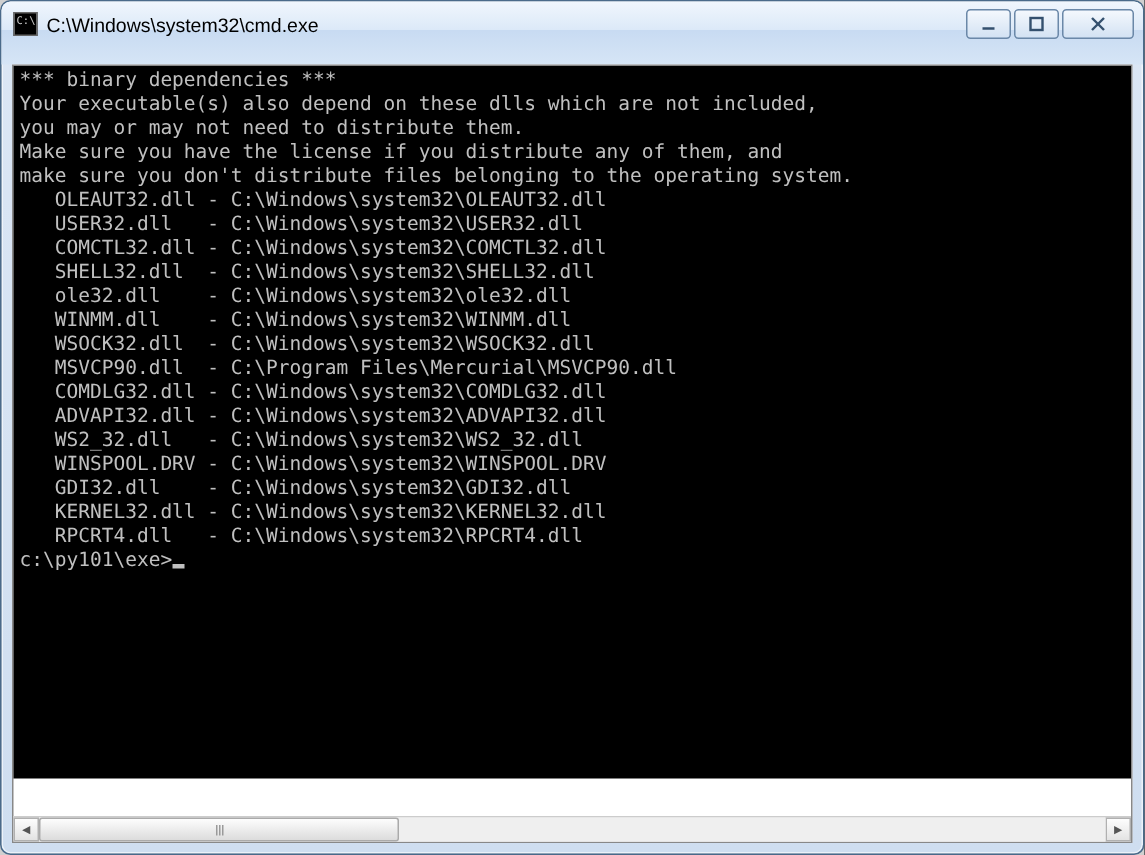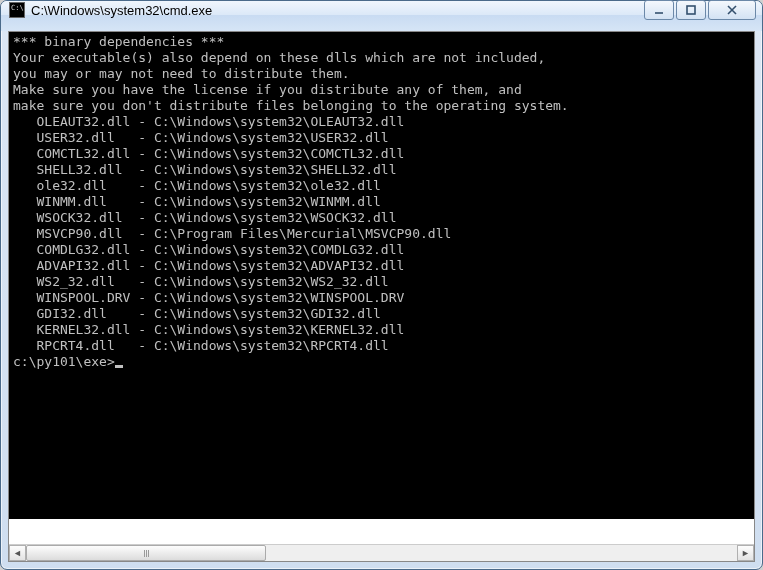--- a/index.html
+++ b/index.html
@@ -13,21 +13,21 @@
     width: 763px; height: 570px;
     background: linear-gradient(to bottom, #dce7f5 0%, #cfdef0 100%);
     border: 1px solid #4a6a8a;
     border-radius: 7px;
     box-shadow: 0 0 0 1px rgba(255,255,255,0.6) inset;
     position: relative;
     display: flex;
     flex-direction: column;
   }
   .titlebar {
-    height: 30px;
+    height: 42px;
     display: flex;
     align-items: center;
     padding: 0 6px 12px 8px;
     background: linear-gradient(to bottom, #f0f6fd 0%, #dce9f8 45%, #c8dbf2 46%, #d6e5f6 100%);
     border-top-left-radius: 6px;
     border-top-right-radius: 6px;
   }
   .title-icon {
     width: 16px; height: 16px;
     margin-right: 6px;

